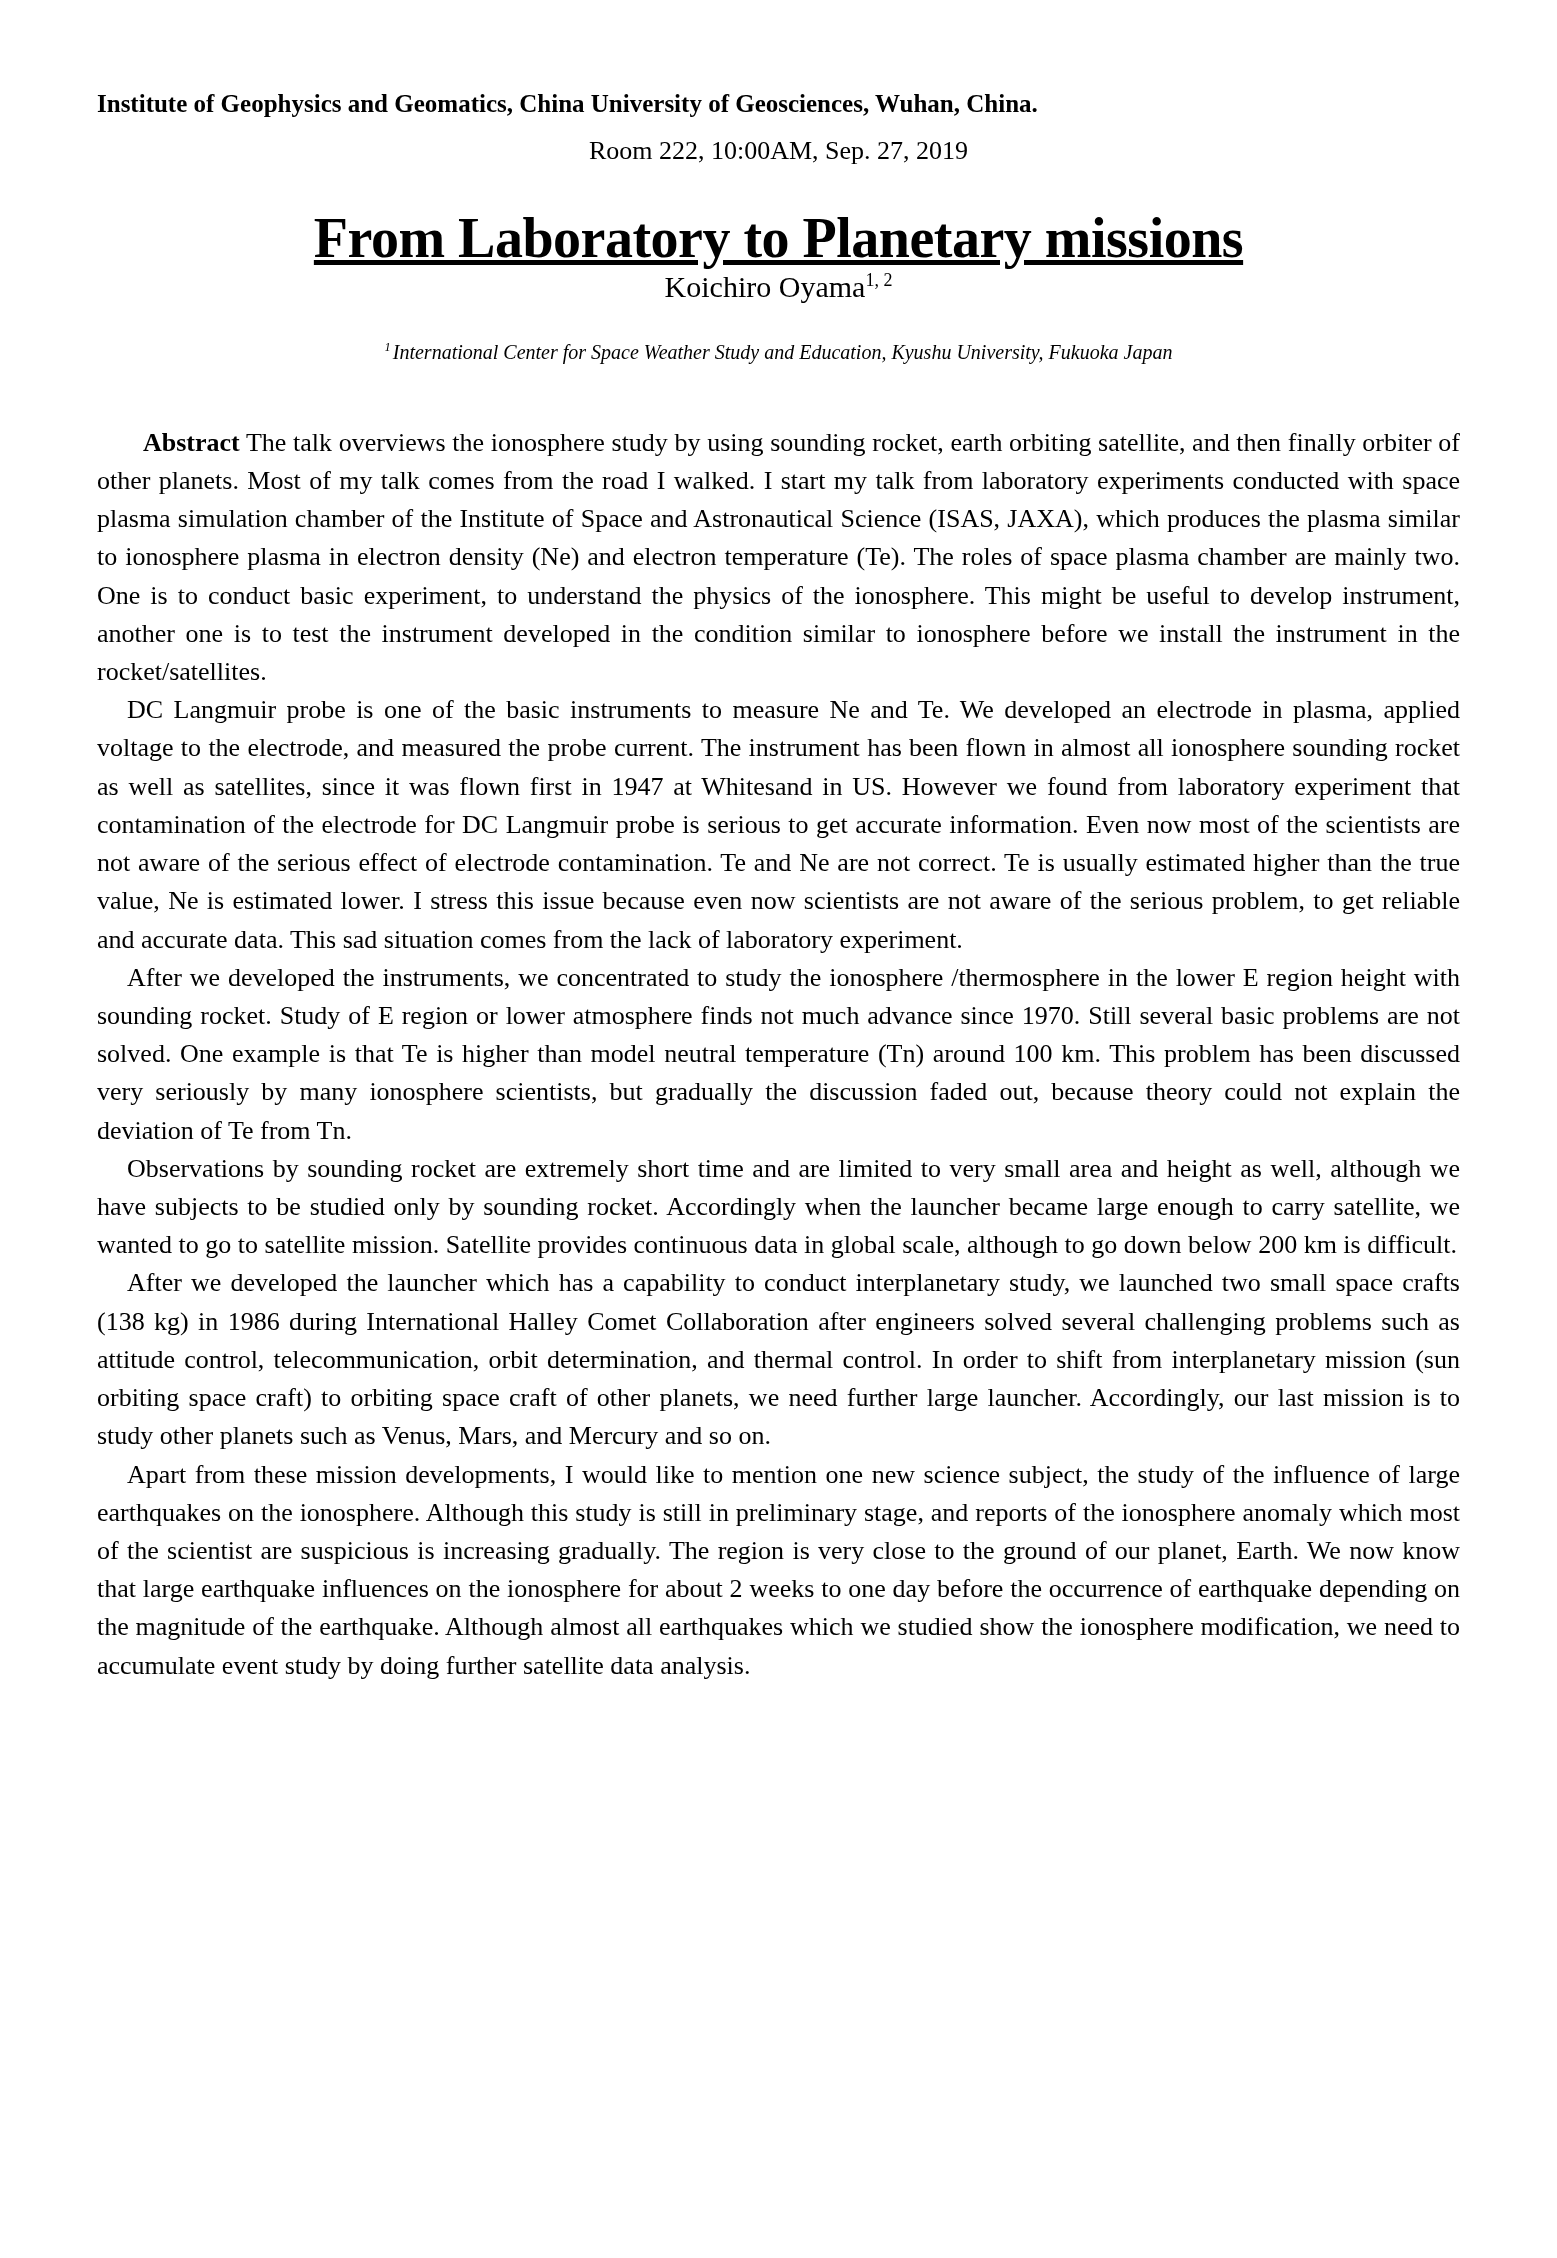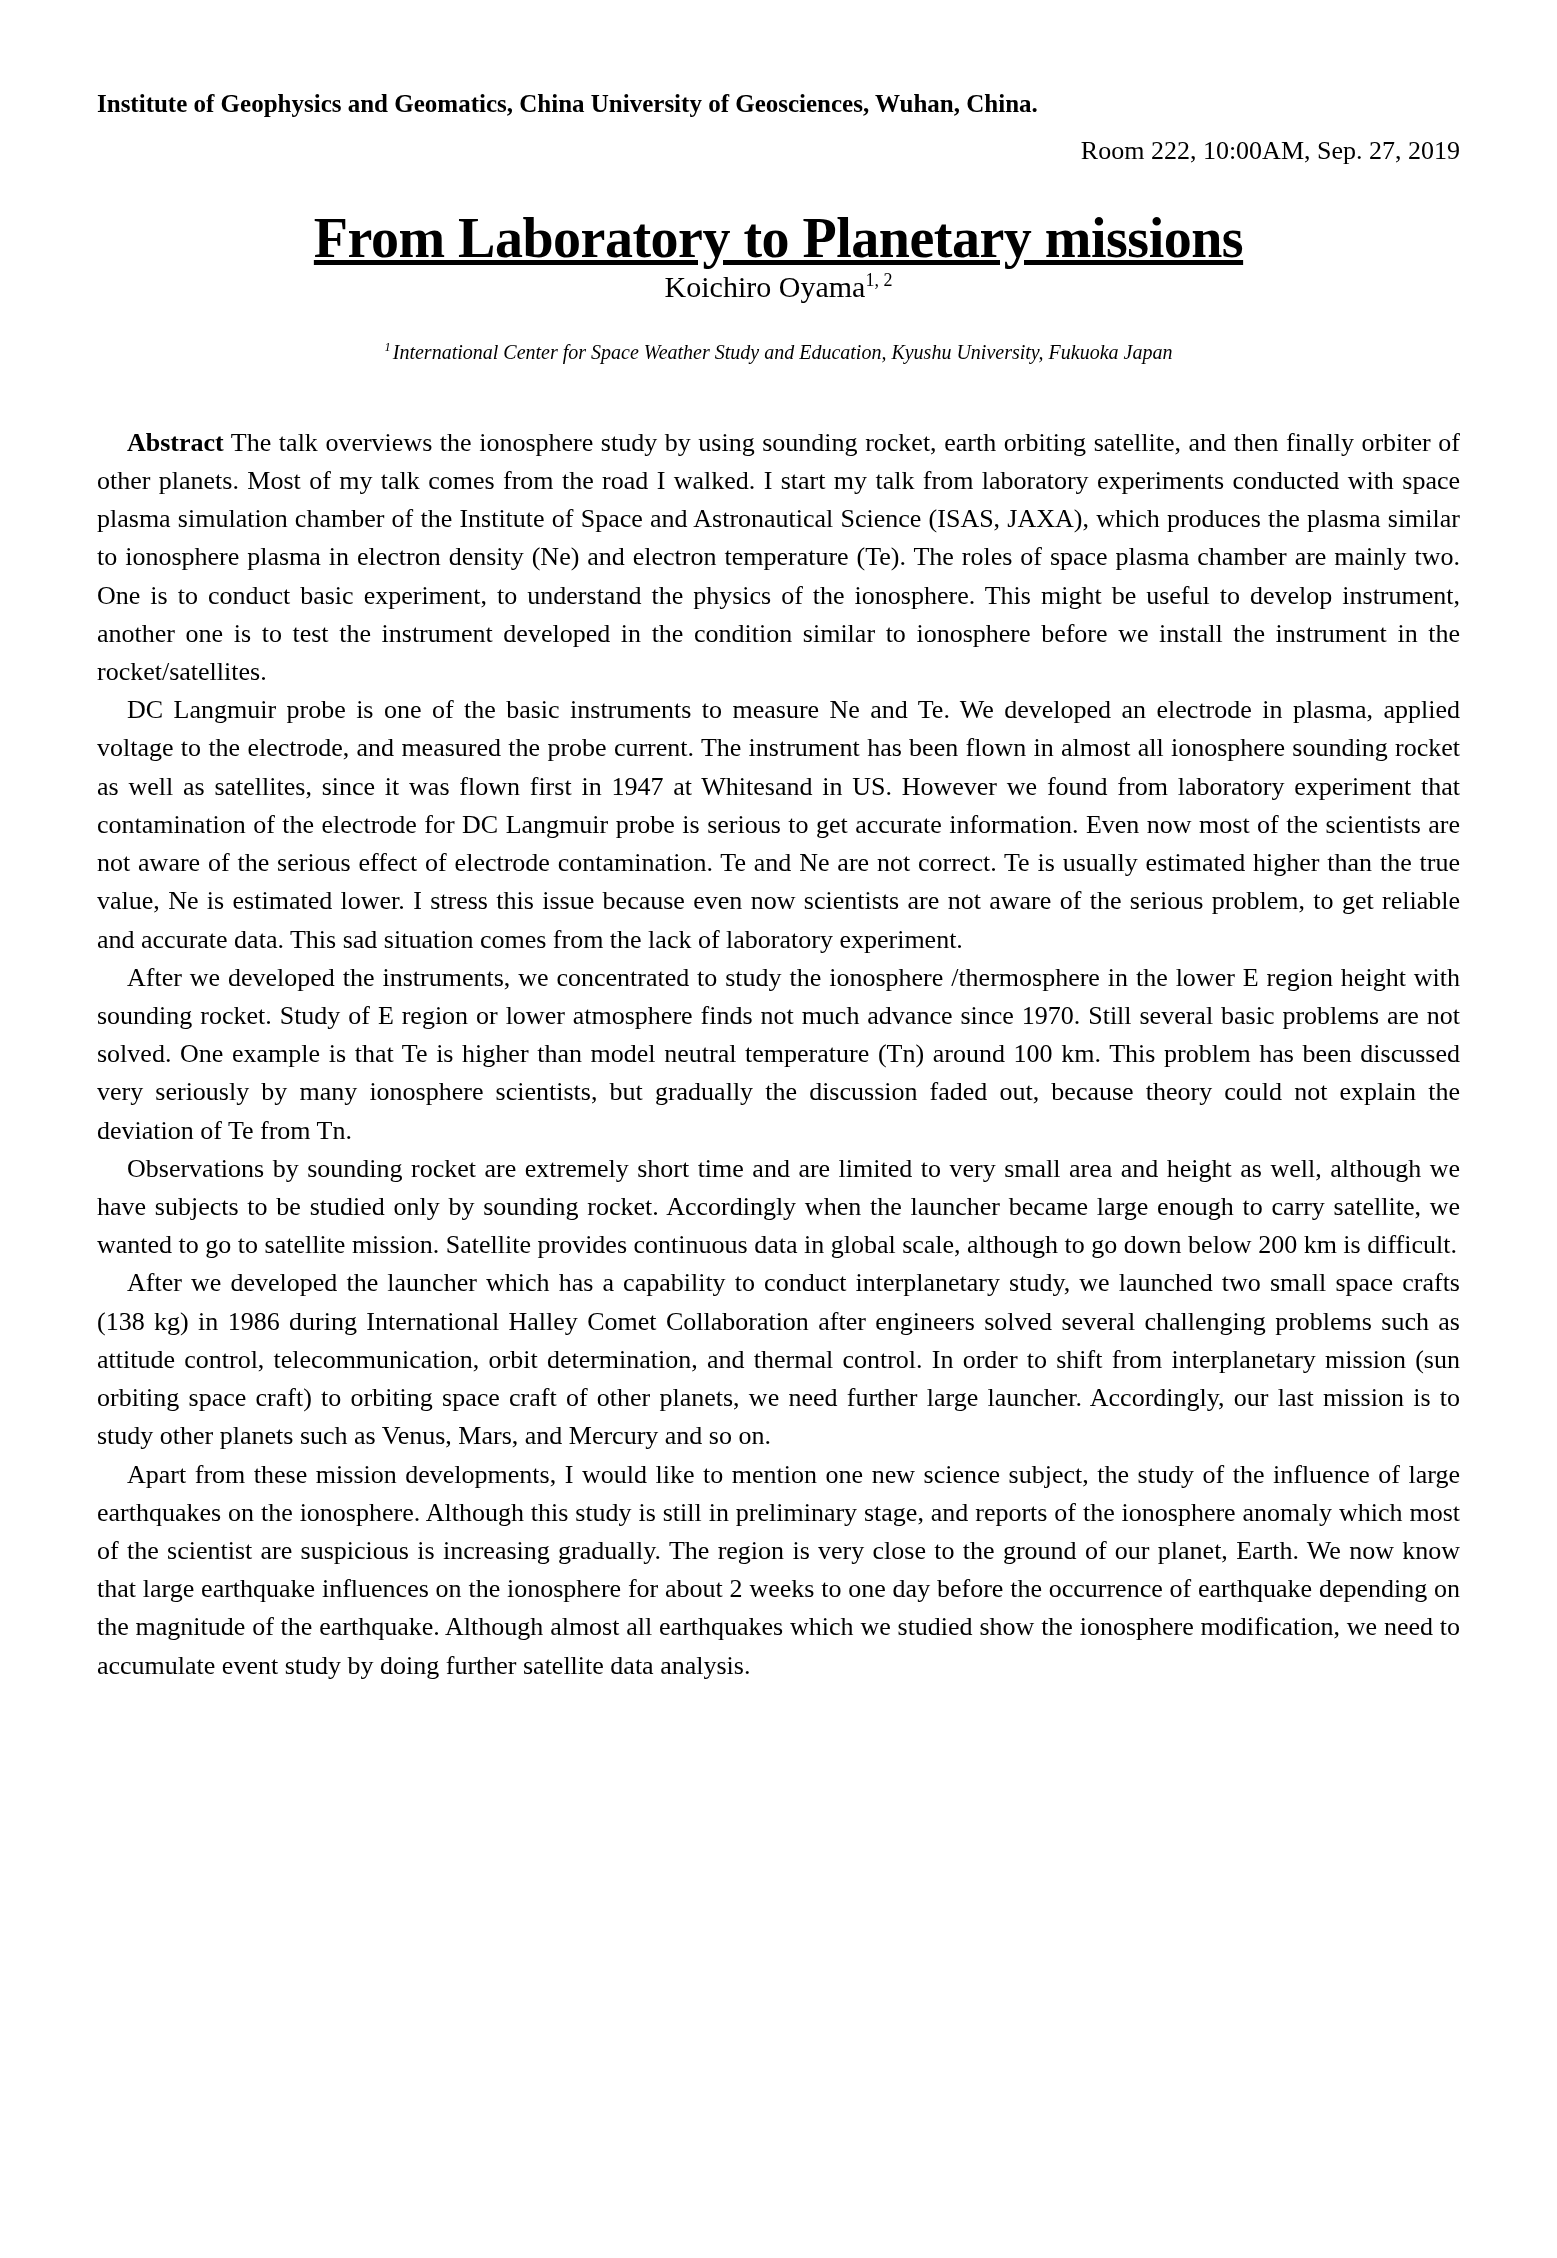--- a/index.html
+++ b/index.html
@@ -18,21 +18,21 @@
     font-family: "Liberation Serif", serif;
     overflow: hidden;
   }
   .inst-line {
     font-size: 25px;
     font-weight: bold;
     text-align: left;
   }
   .event-line {
     font-size: 26px;
-    text-align: right;
+    text-align: center;
     margin-top: 18px;
   }
   .title {
     font-size: 56px;
     font-weight: bold;
     text-align: center;
     margin: 40px 0 0 0;
     letter-spacing: -0.5px;
     text-decoration: underline;
   }
@@ -59,20 +59,21 @@
     line-height: 1.47;
     text-align: justify;
   }
   .para {
     margin: 0;
     padding: 0;
     text-indent: 30px;
   }
   .abstract-label {
     font-weight: bold;
+    margin-left: 16px;
   }
 </style>
 </head>
 <body>
 
 <div class="page">
 
   <div class="inst-line">Institute of Geophysics and Geomatics, China University of Geosciences, Wuhan, China.</div>
 
   <div class="event-line">Room 222, 10:00AM, Sep. 27, 2019</div>

